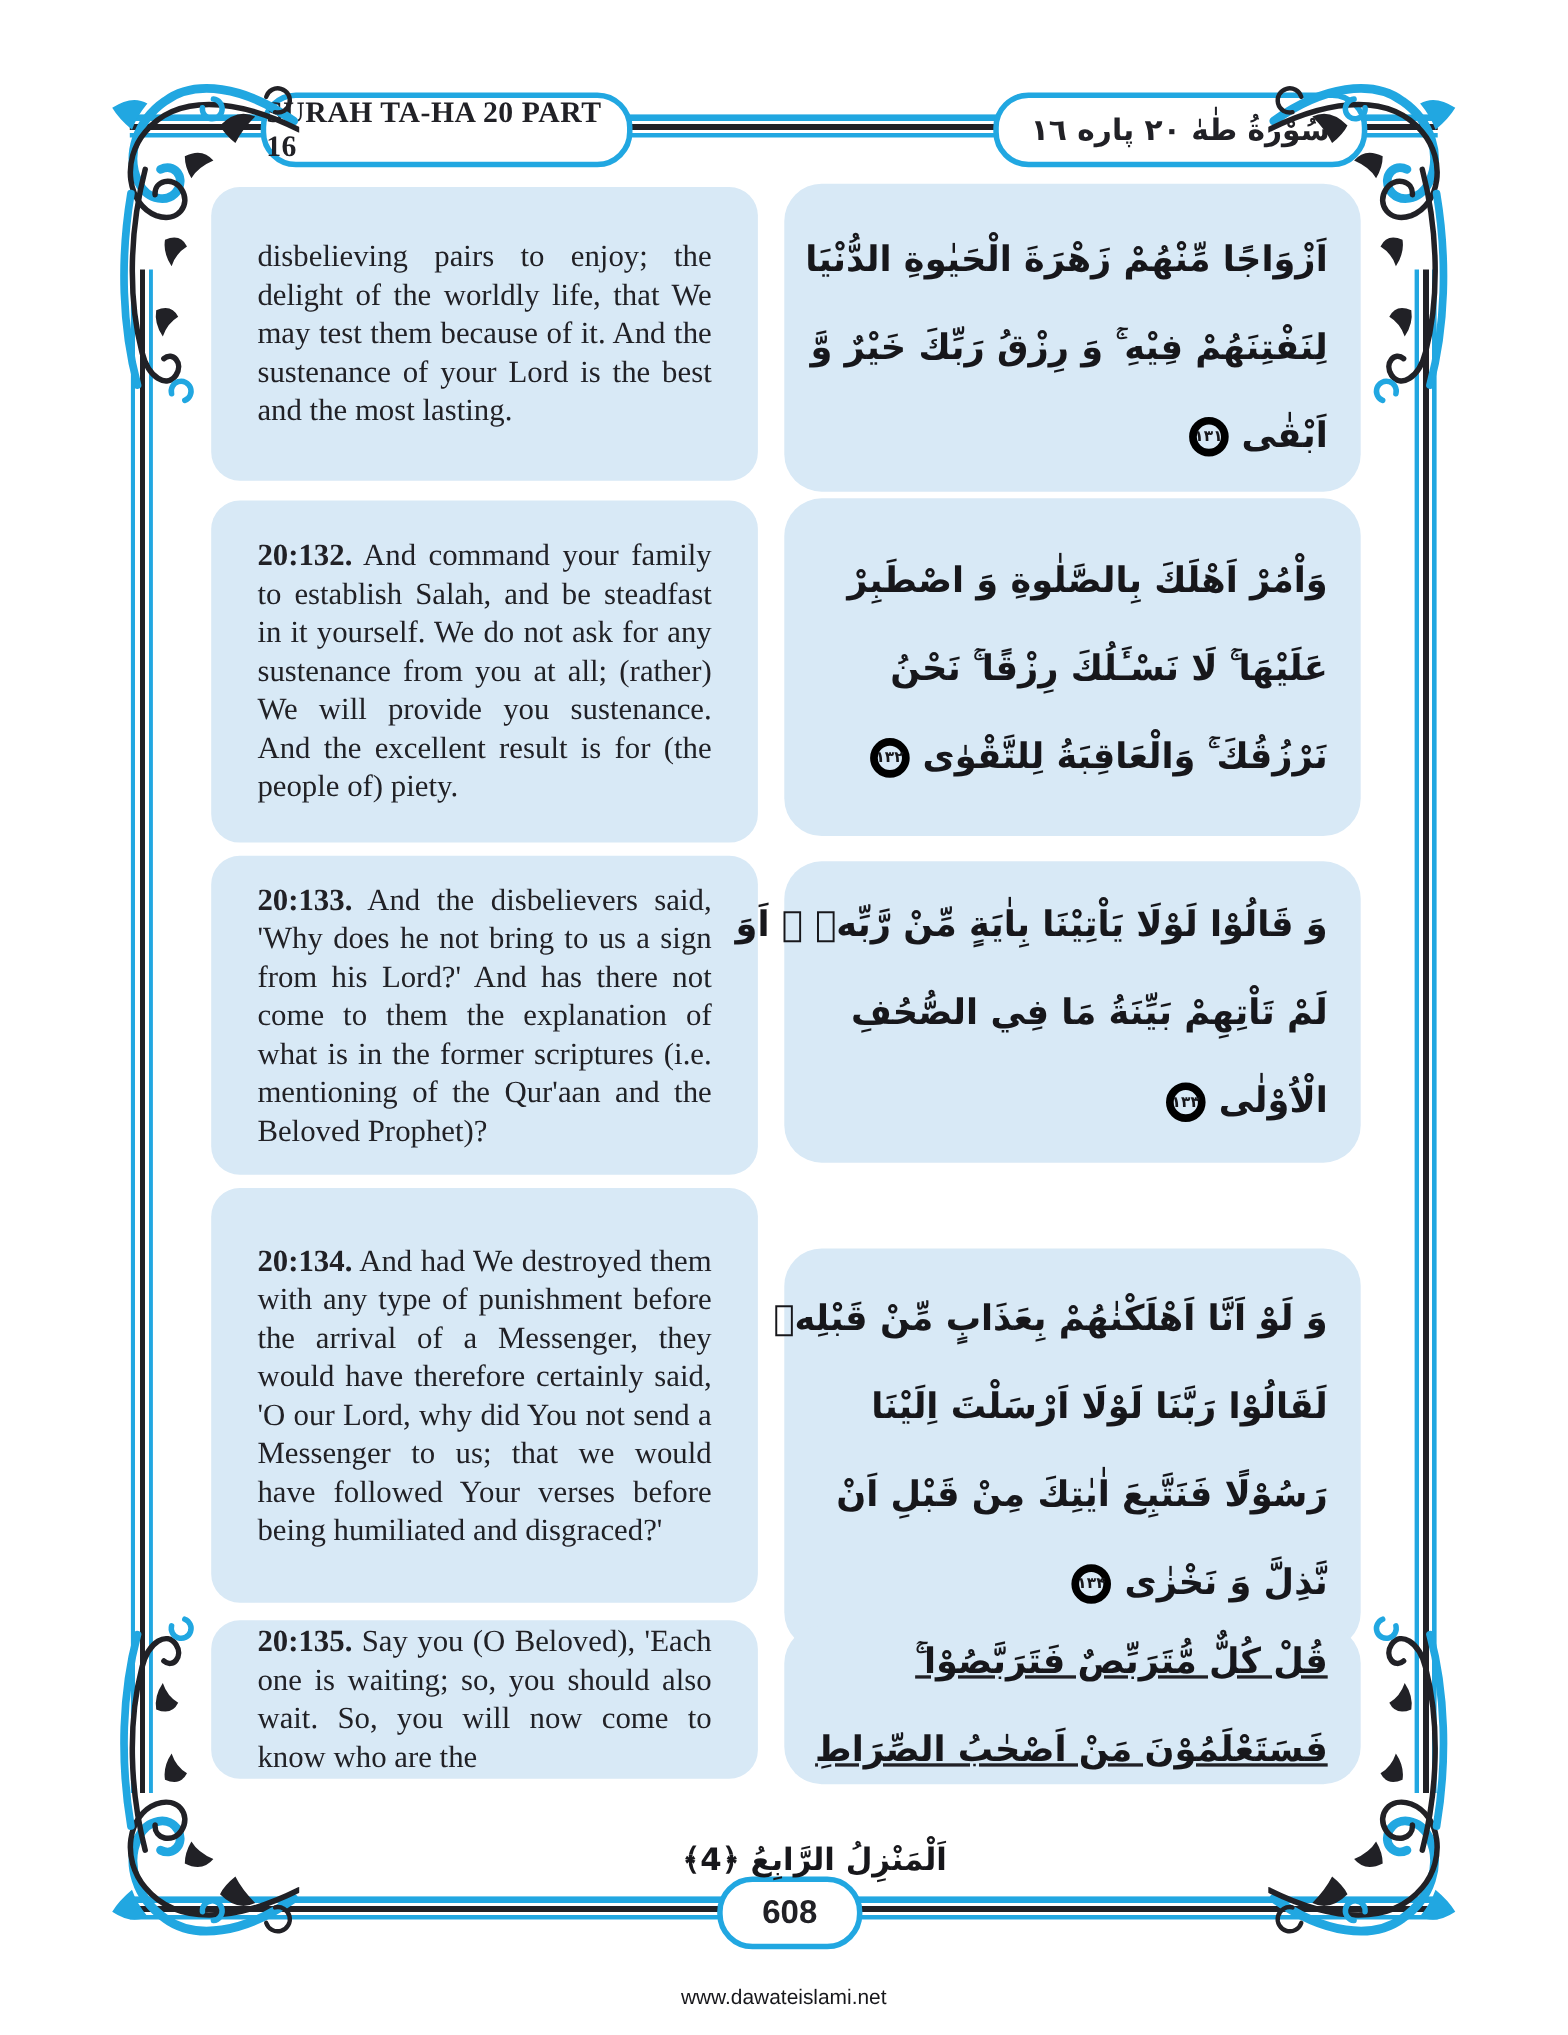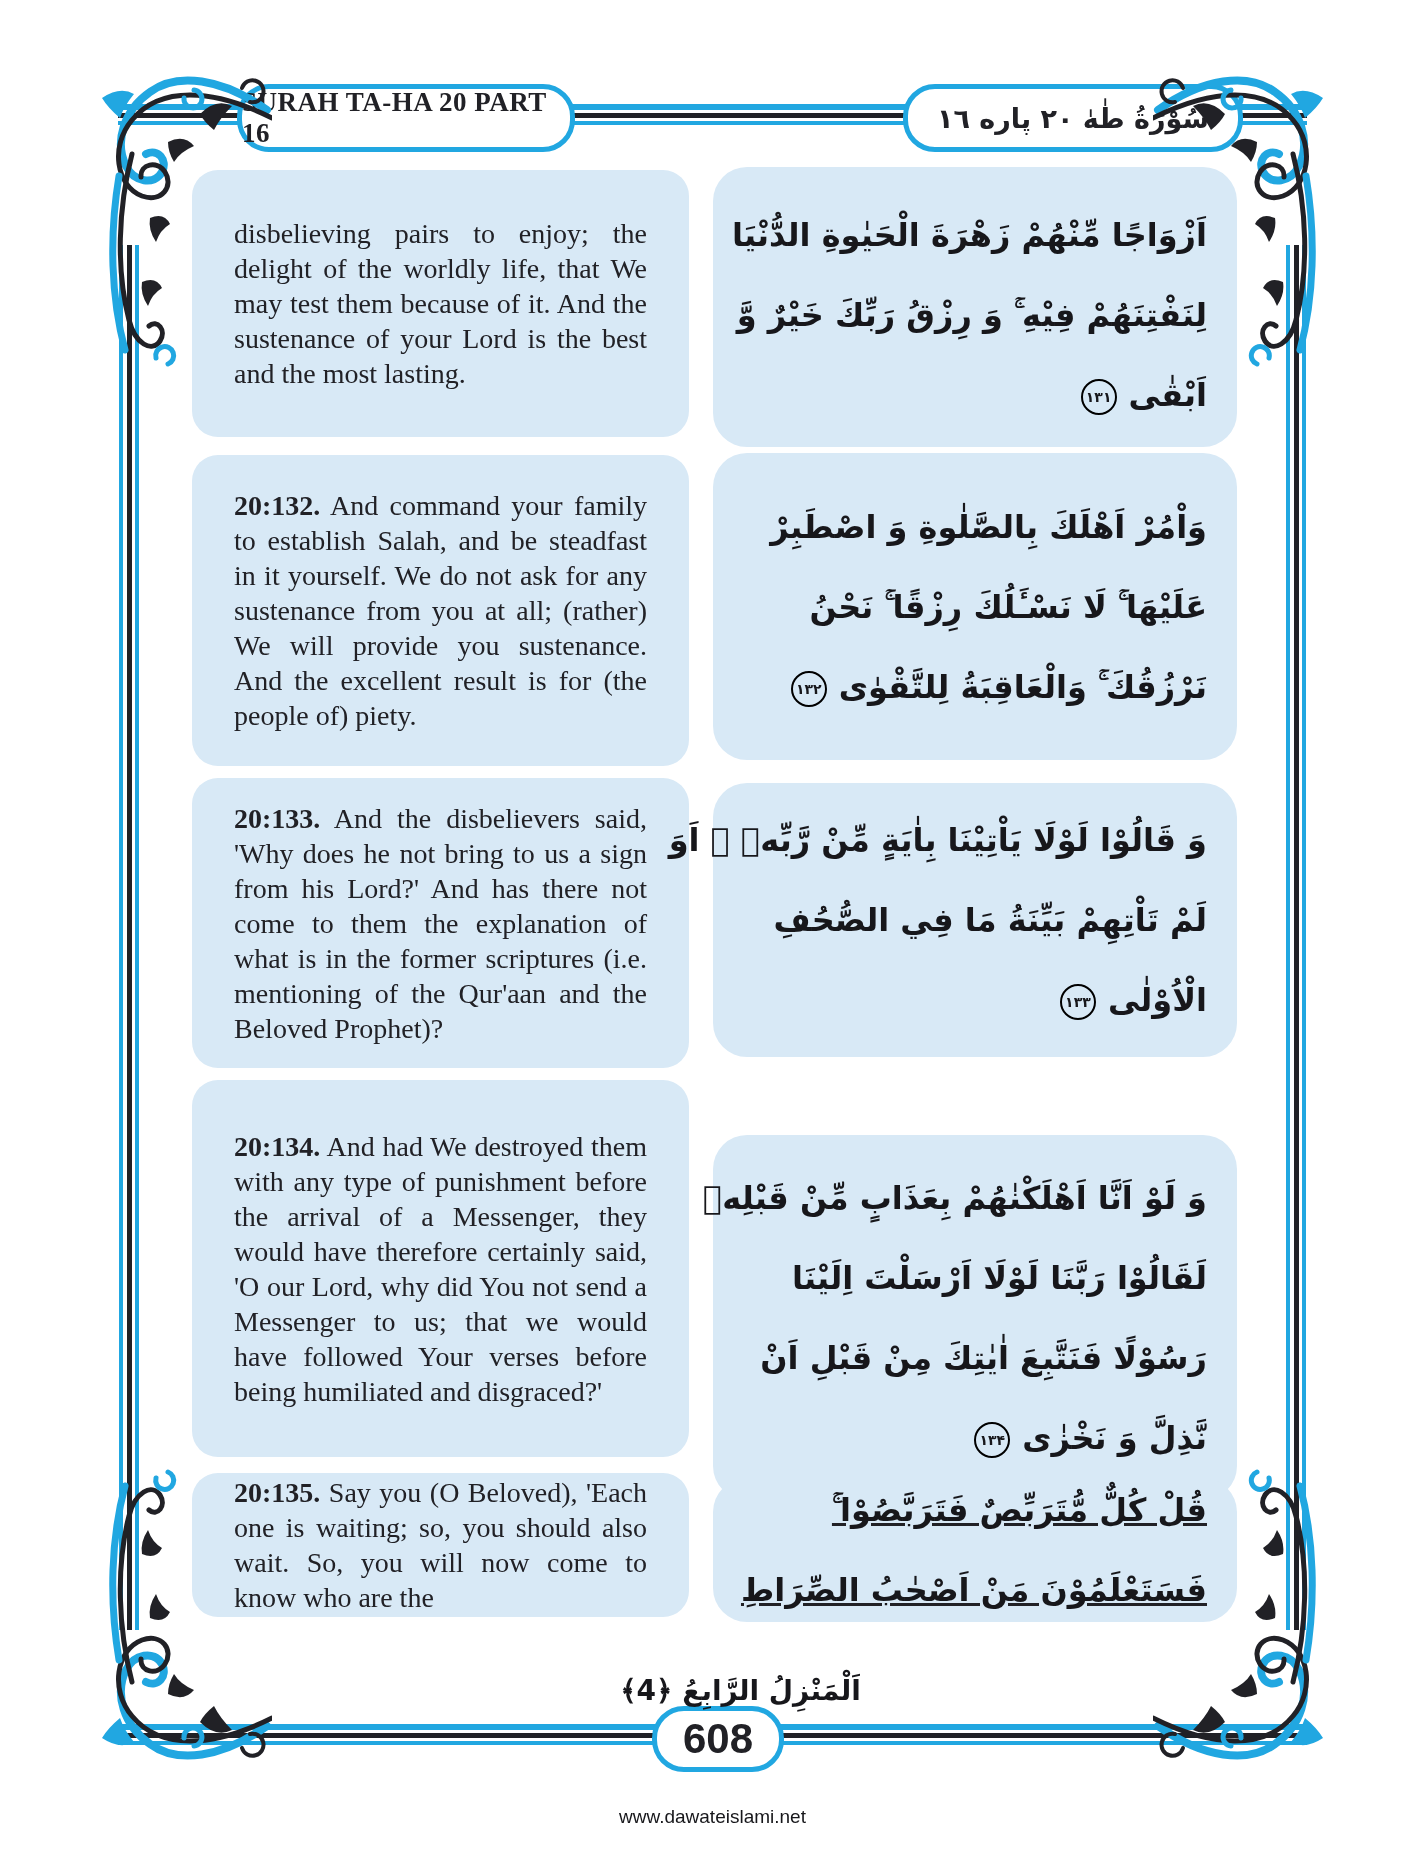--- a/index.html
+++ b/index.html
@@ -16,40 +16,40 @@
   .vline.left{left:119px;}
   .vline.right{left:1286px;}
 
   .pill{position:absolute;z-index:2;background:#fff;border:5px solid #21a7e1;border-radius:32px;
         display:flex;align-items:center;justify-content:center;}
   .pill.header-left{left:237px;top:84px;width:328px;height:58px;}
   .pill.header-right{left:903px;top:84px;width:330px;height:58px;}
   .pill.pagenum{left:652px;top:1706px;width:122px;height:56px;}
   .pill-title{font-weight:bold;font-size:27px;letter-spacing:.5px;color:#212126;}
   .pill-title.arabic{font-family:"DejaVu Sans",sans-serif;font-size:27px;direction:rtl;}
-  .pagenum-text{font-family:"Liberation Sans",sans-serif;font-weight:bold;font-size:42px;}
+  .pagenum-text{font-family:"Liberation Sans",sans-serif;font-weight:bold;font-size:30px;}
 
   
   .corner{position:absolute;width:200px;height:330px;z-index:3;pointer-events:none;}
   .corner.tl{left:72px;top:58px;}
   .corner.tr{left:1153px;top:58px;transform:scaleX(-1);}
   .corner.bl{left:72px;top:1448px;transform:scaleY(-1);}
   .corner.br{left:1153px;top:1448px;transform:scale(-1,-1);}
 
   
   .eblock{position:absolute;left:192px;width:497px;box-sizing:border-box;background:#d8e9f6;
           border-radius:26px;padding:12px 26px;display:flex;flex-direction:column;justify-content:center;z-index:0;}
   .eblock p{margin:16px;font-size:28px;line-height:35px;text-align:justify;}
   .eblock .vref{font-weight:bold;}
   .ablock{position:absolute;left:713px;width:524px;box-sizing:border-box;background:#d8e9f6;
           border-radius:34px;padding:12px 30px;display:flex;flex-direction:column;justify-content:center;z-index:0;}
   .aline{direction:rtl;text-align:right;font-family:"DejaVu Sans",sans-serif;font-weight:bold;
          font-size:32px;line-height:80px;white-space:nowrap;color:#17171b;}
   .ayah-circle{display:inline-flex;align-items:center;justify-content:center;width:36px;height:36px;
-         border:2px solid #000000;border-radius:50%;font-size:14px;line-height:normal;
+         border:7px solid #000000;border-radius:50%;font-size:14px;line-height:normal;
          vertical-align:middle;margin:0 12px;box-sizing:border-box;}
 
   
   .manzil{position:absolute;left:0;top:1674px;width:100%;text-align:center;z-index:2;
           font-family:"DejaVu Sans",sans-serif;font-weight:bold;font-size:28px;direction:rtl;color:#17171b;padding-left:28px;}
   .website{position:absolute;left:0;top:1806px;width:100%;text-align:center;z-index:2;
           font-family:"Liberation Sans",sans-serif;font-size:19px;color:#17171b;}
 </style>
 </head>
 <body>

